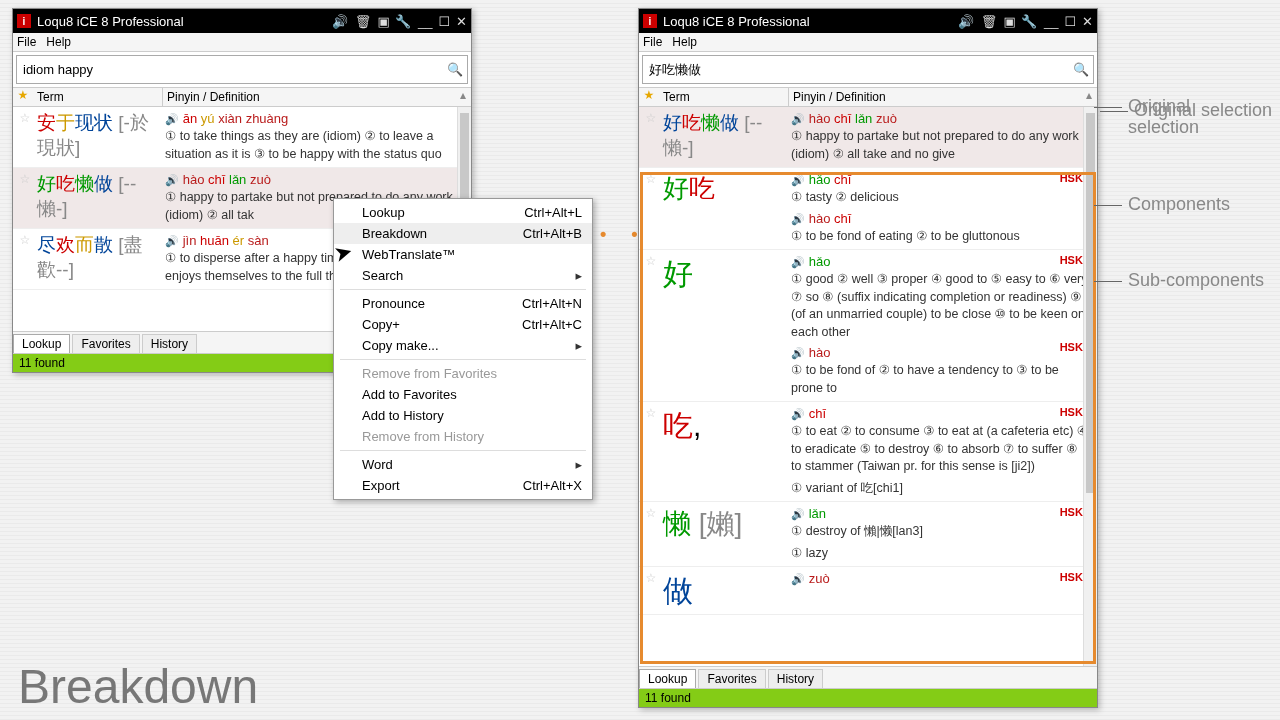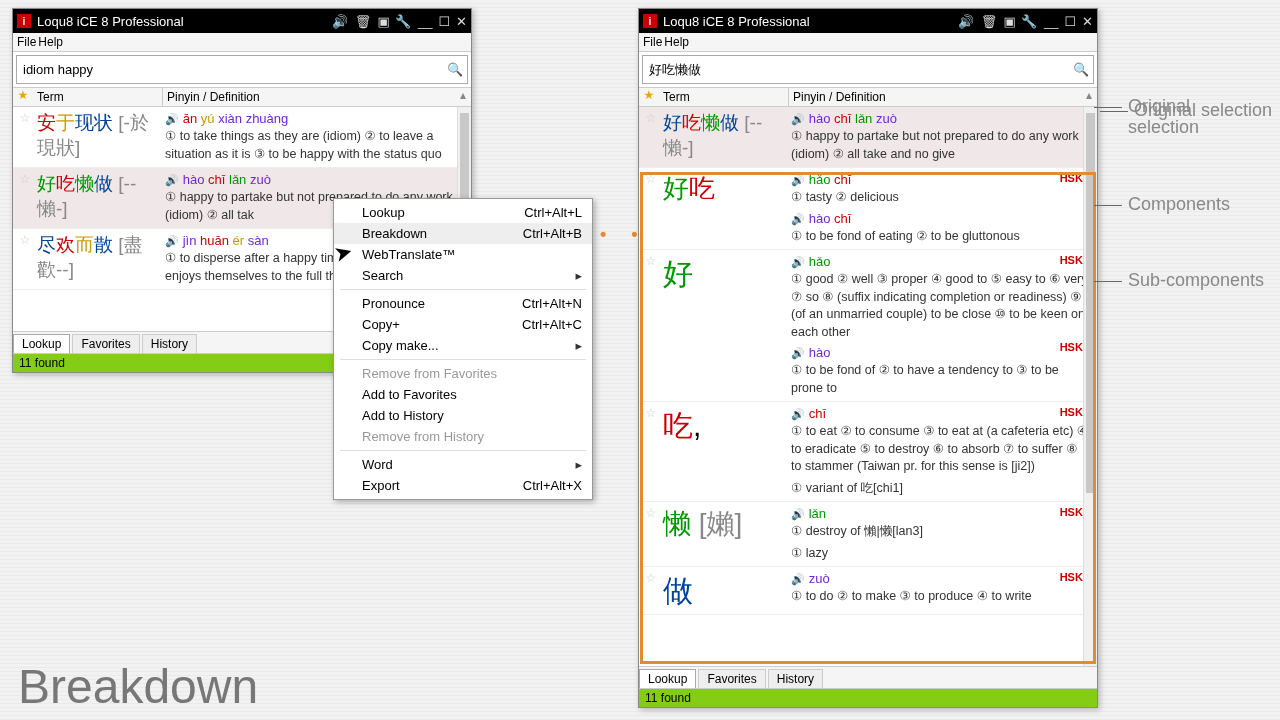--- a/index.html
+++ b/index.html
@@ -4,21 +4,21 @@
 <style>
 *{box-sizing:border-box;margin:0;padding:0;font-family:"Segoe UI",Arial,sans-serif}
 body{width:1280px;height:720px;background:#f0f0f0;position:relative;overflow:hidden}
 .bg-lines{position:absolute;inset:0;background:repeating-linear-gradient(0deg,#eaeaea 0,#eaeaea 1px,#f2f2f2 1px,#f2f2f2 4px)}
 .window{position:absolute;background:#fff;border:1px solid #888;box-shadow:2px 2px 6px rgba(0,0,0,.25);display:flex;flex-direction:column}
 .titlebar{background:#000;color:#fff;display:flex;align-items:center;padding:2px 4px;font-size:13px;height:24px}
 .titlebar .appicon{width:14px;height:14px;background:#c00;margin-right:6px;display:flex;align-items:center;justify-content:center;font-size:10px;font-weight:bold;color:#fff}
 .titlebar .ttl{flex:1}
 .titlebar .ticons{display:flex;gap:6px;font-size:13px;color:#ddd}
 .titlebar .ticons span{cursor:pointer}
-.menubar{background:#f5f5f5;border-bottom:1px solid #ccc;display:flex;font-size:12px;padding:2px 4px;gap:2px}
+.menubar{background:#f5f5f5;border-bottom:1px solid #ccc;display:flex;font-size:12px;padding:2px 4px;gap:10px}
 .searchbar{display:flex;border:1px solid #aaa;margin:3px;height:29px}
 .searchbar input{flex:1;border:none;padding:0 6px;font-size:13px;outline:none}
 .searchbar .sbtn{width:24px;display:flex;align-items:center;justify-content:center;color:#666;font-size:13px}
 .colhdr{display:flex;background:#f5f5f5;border-top:1px solid #ccc;border-bottom:1px solid #ccc;font-size:12px}
 .colhdr .star{width:20px;text-align:center;color:#e6a700}
 .colhdr .c1{width:130px;padding:2px 4px;border-right:1px solid #ccc}
 .colhdr .c2{flex:1;padding:2px 4px}
 .colhdr .arr{width:16px;text-align:center;color:#888}
 .results{flex:1;overflow:hidden;position:relative}
 .entry{display:flex;border-bottom:1px solid #eee;font-size:13px;padding:4px 2px}
@@ -45,21 +45,21 @@
 .cursor{position:absolute;font-size:22px;color:#000;pointer-events:none;transform:rotate(-15deg)}
 .dots{position:absolute;color:#e68a2e;font-size:18px;letter-spacing:10px;font-weight:bold}
 .orange-box{position:absolute;border:3px solid #e68a2e;pointer-events:none}
 .label{position:absolute;color:#888;font-size:18px}
 .label .ln{display:inline-block;width:28px;border-top:1px solid #666;vertical-align:middle;margin-right:6px}
 .bigtitle{position:absolute;left:18px;bottom:6px;font-size:48px;color:#777;font-weight:300}
 
 .tone1{color:#c00}.tone2{color:#c90}.tone3{color:#090}.tone4{color:#049}
 .trad{color:#888}
 
-.p1{color:#c00}.p2{color:#c90}.p3{color:#090}.p4{color:#6d28d9}
+.p1{color:#c00}.p2{color:#c90}.p3{color:#090}.p4{color:#b91c1c}
 </style>
 </head>
 <body>
 <div class="bg-lines"></div>
 
 <div class="window" style="left:12px;top:8px;width:460px;height:365px">
  <div class="titlebar">
   <div class="appicon">i</div>
   <div class="ttl">Loqu8 iCE 8 Professional</div>
   <div class="ticons">
@@ -266,21 +266,20 @@
    <div class="body" style="margin-top:4px">① lazy</div>
         </div>
   </div>
 
   <div class="entry">
    <div class="star">☆</div>
    <div class="term" style="font-size:30px"><span class="tone4">做</span></div>
    <div class="def">
           <span class="hsk">HSK1</span>
           <div class="pyn"><span class="spk">🔊</span><span><span class="p4">zuò</span></span></div>
-          <div class="body">① to do ② to make ③ to produce ④ to write</div>
         </div>
   </div>
 
  </div>
  <div class="tabsbar">
   <div class="tab">Lookup</div>
   <div class="tab inactive">Favorites</div>
   <div class="tab inactive">History</div>
  </div>
  <div class="status">11 found</div>

